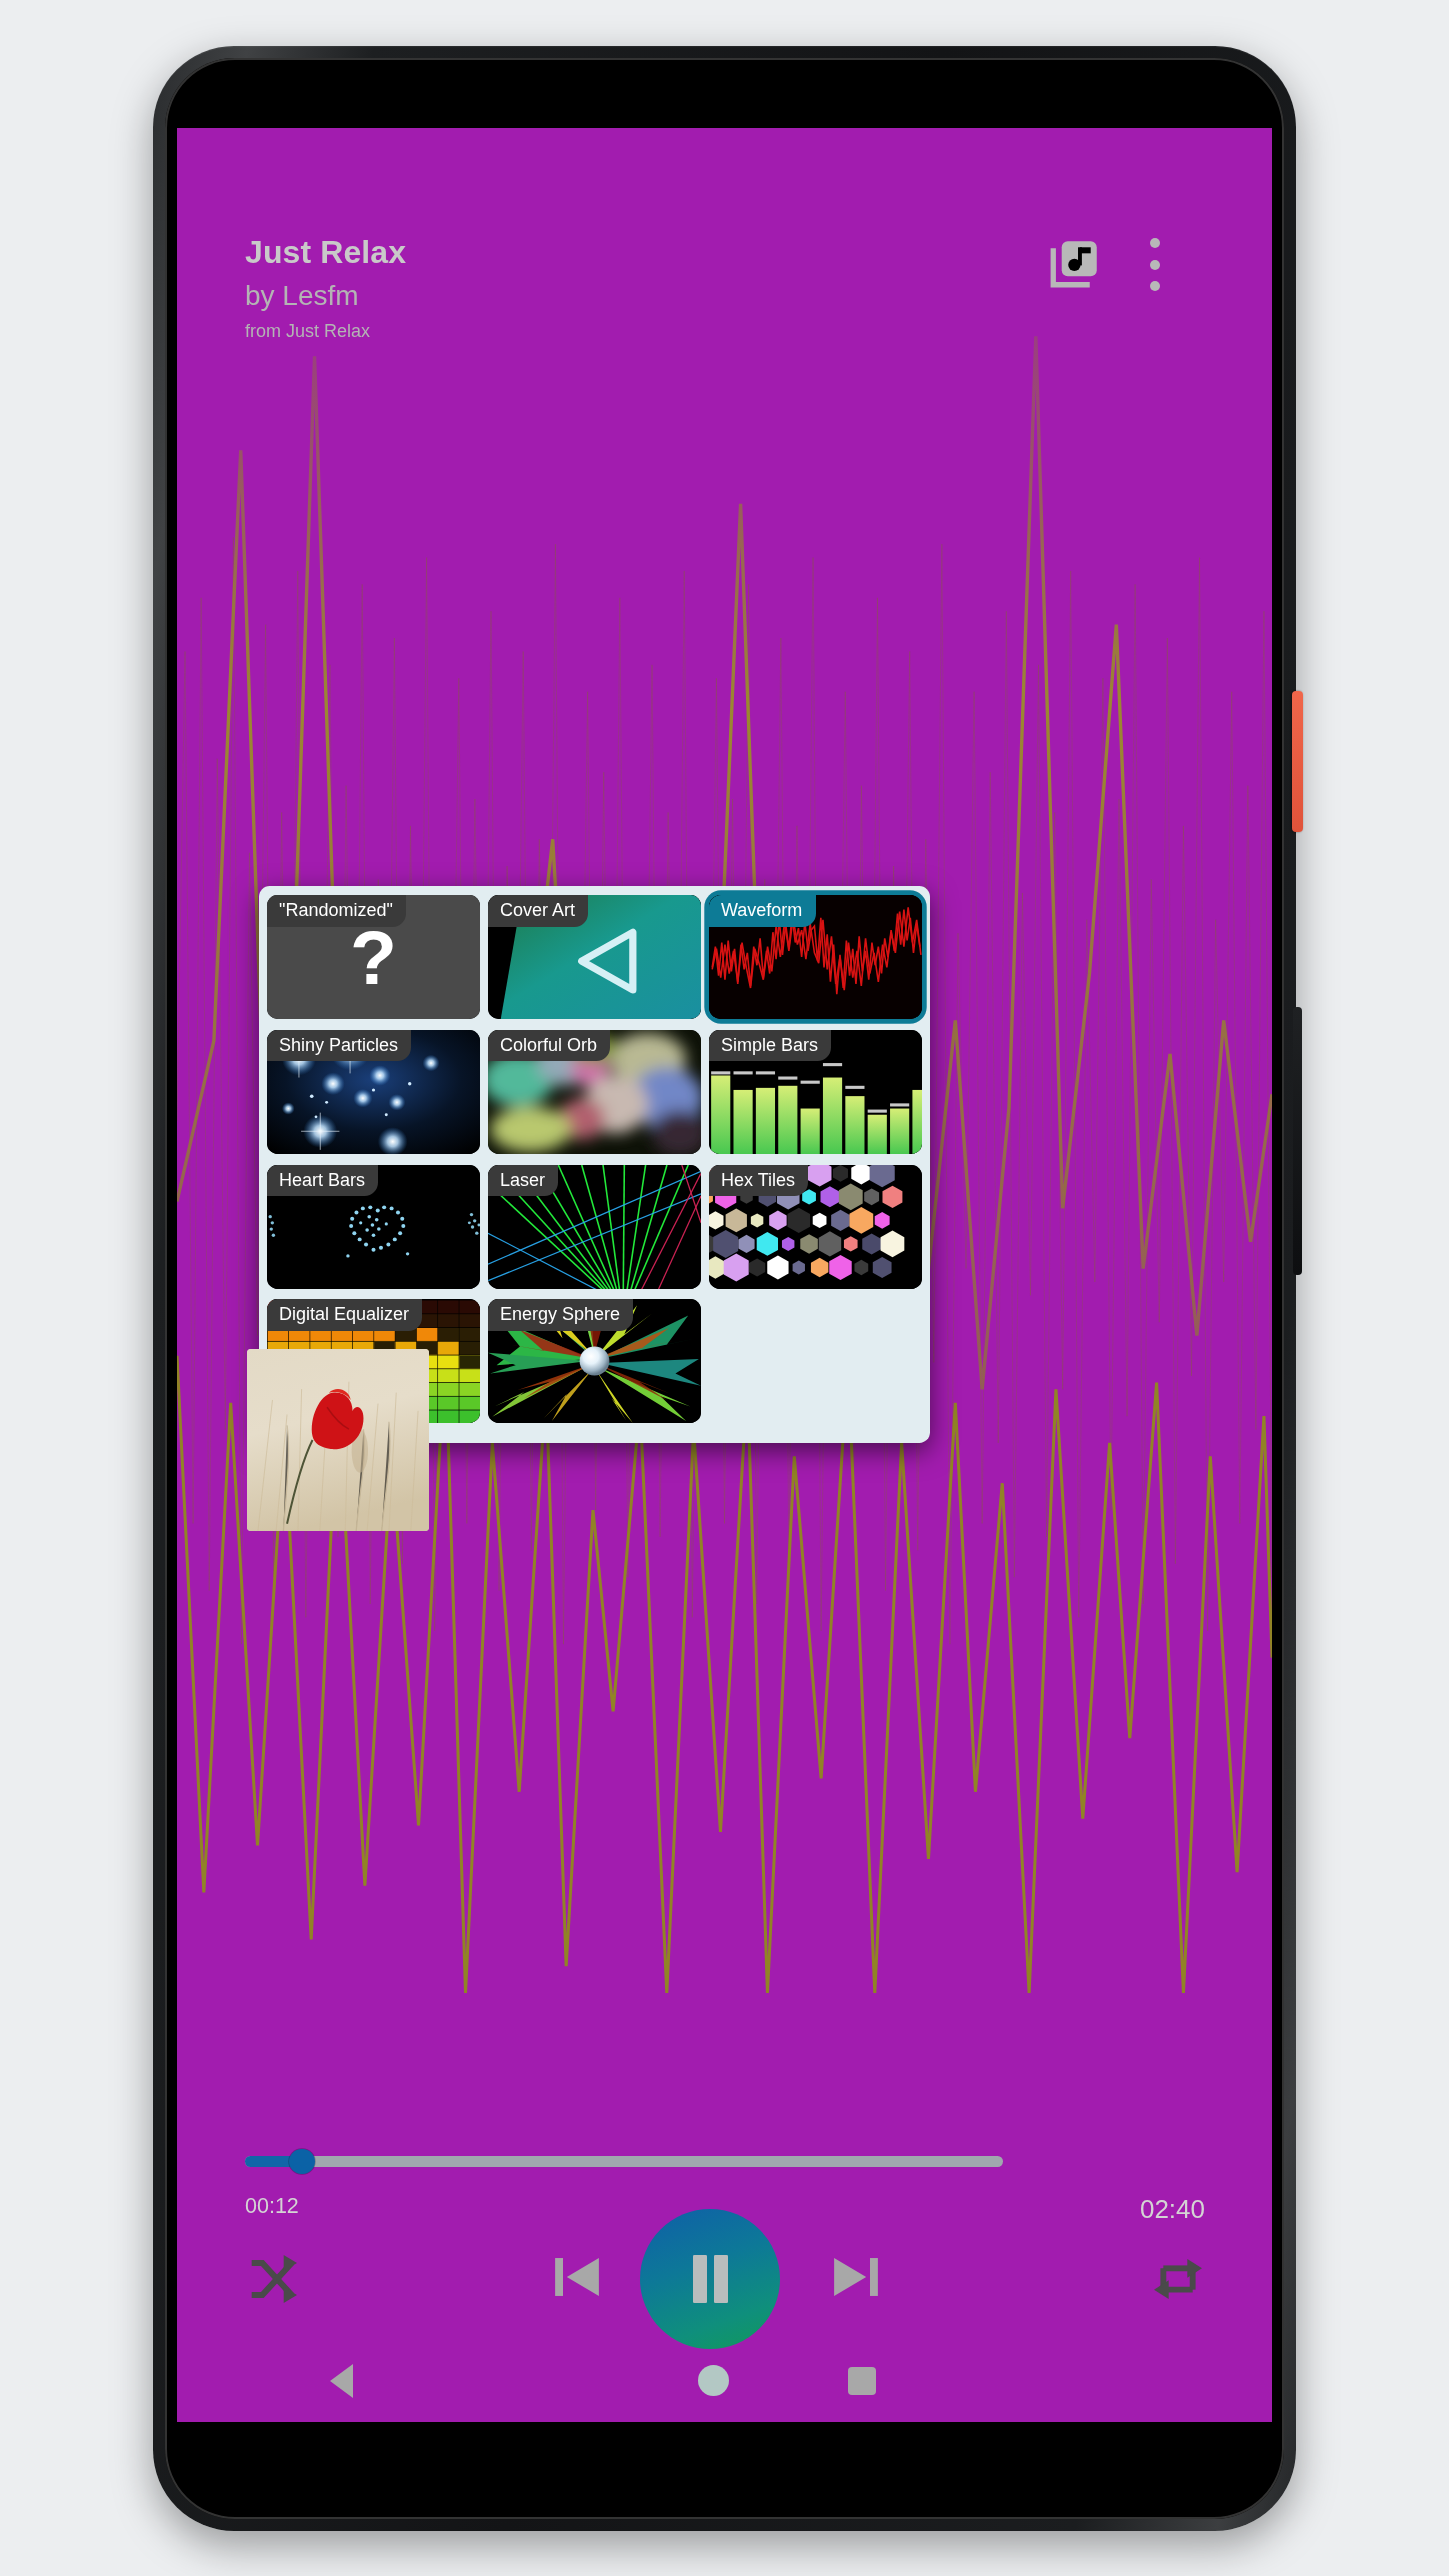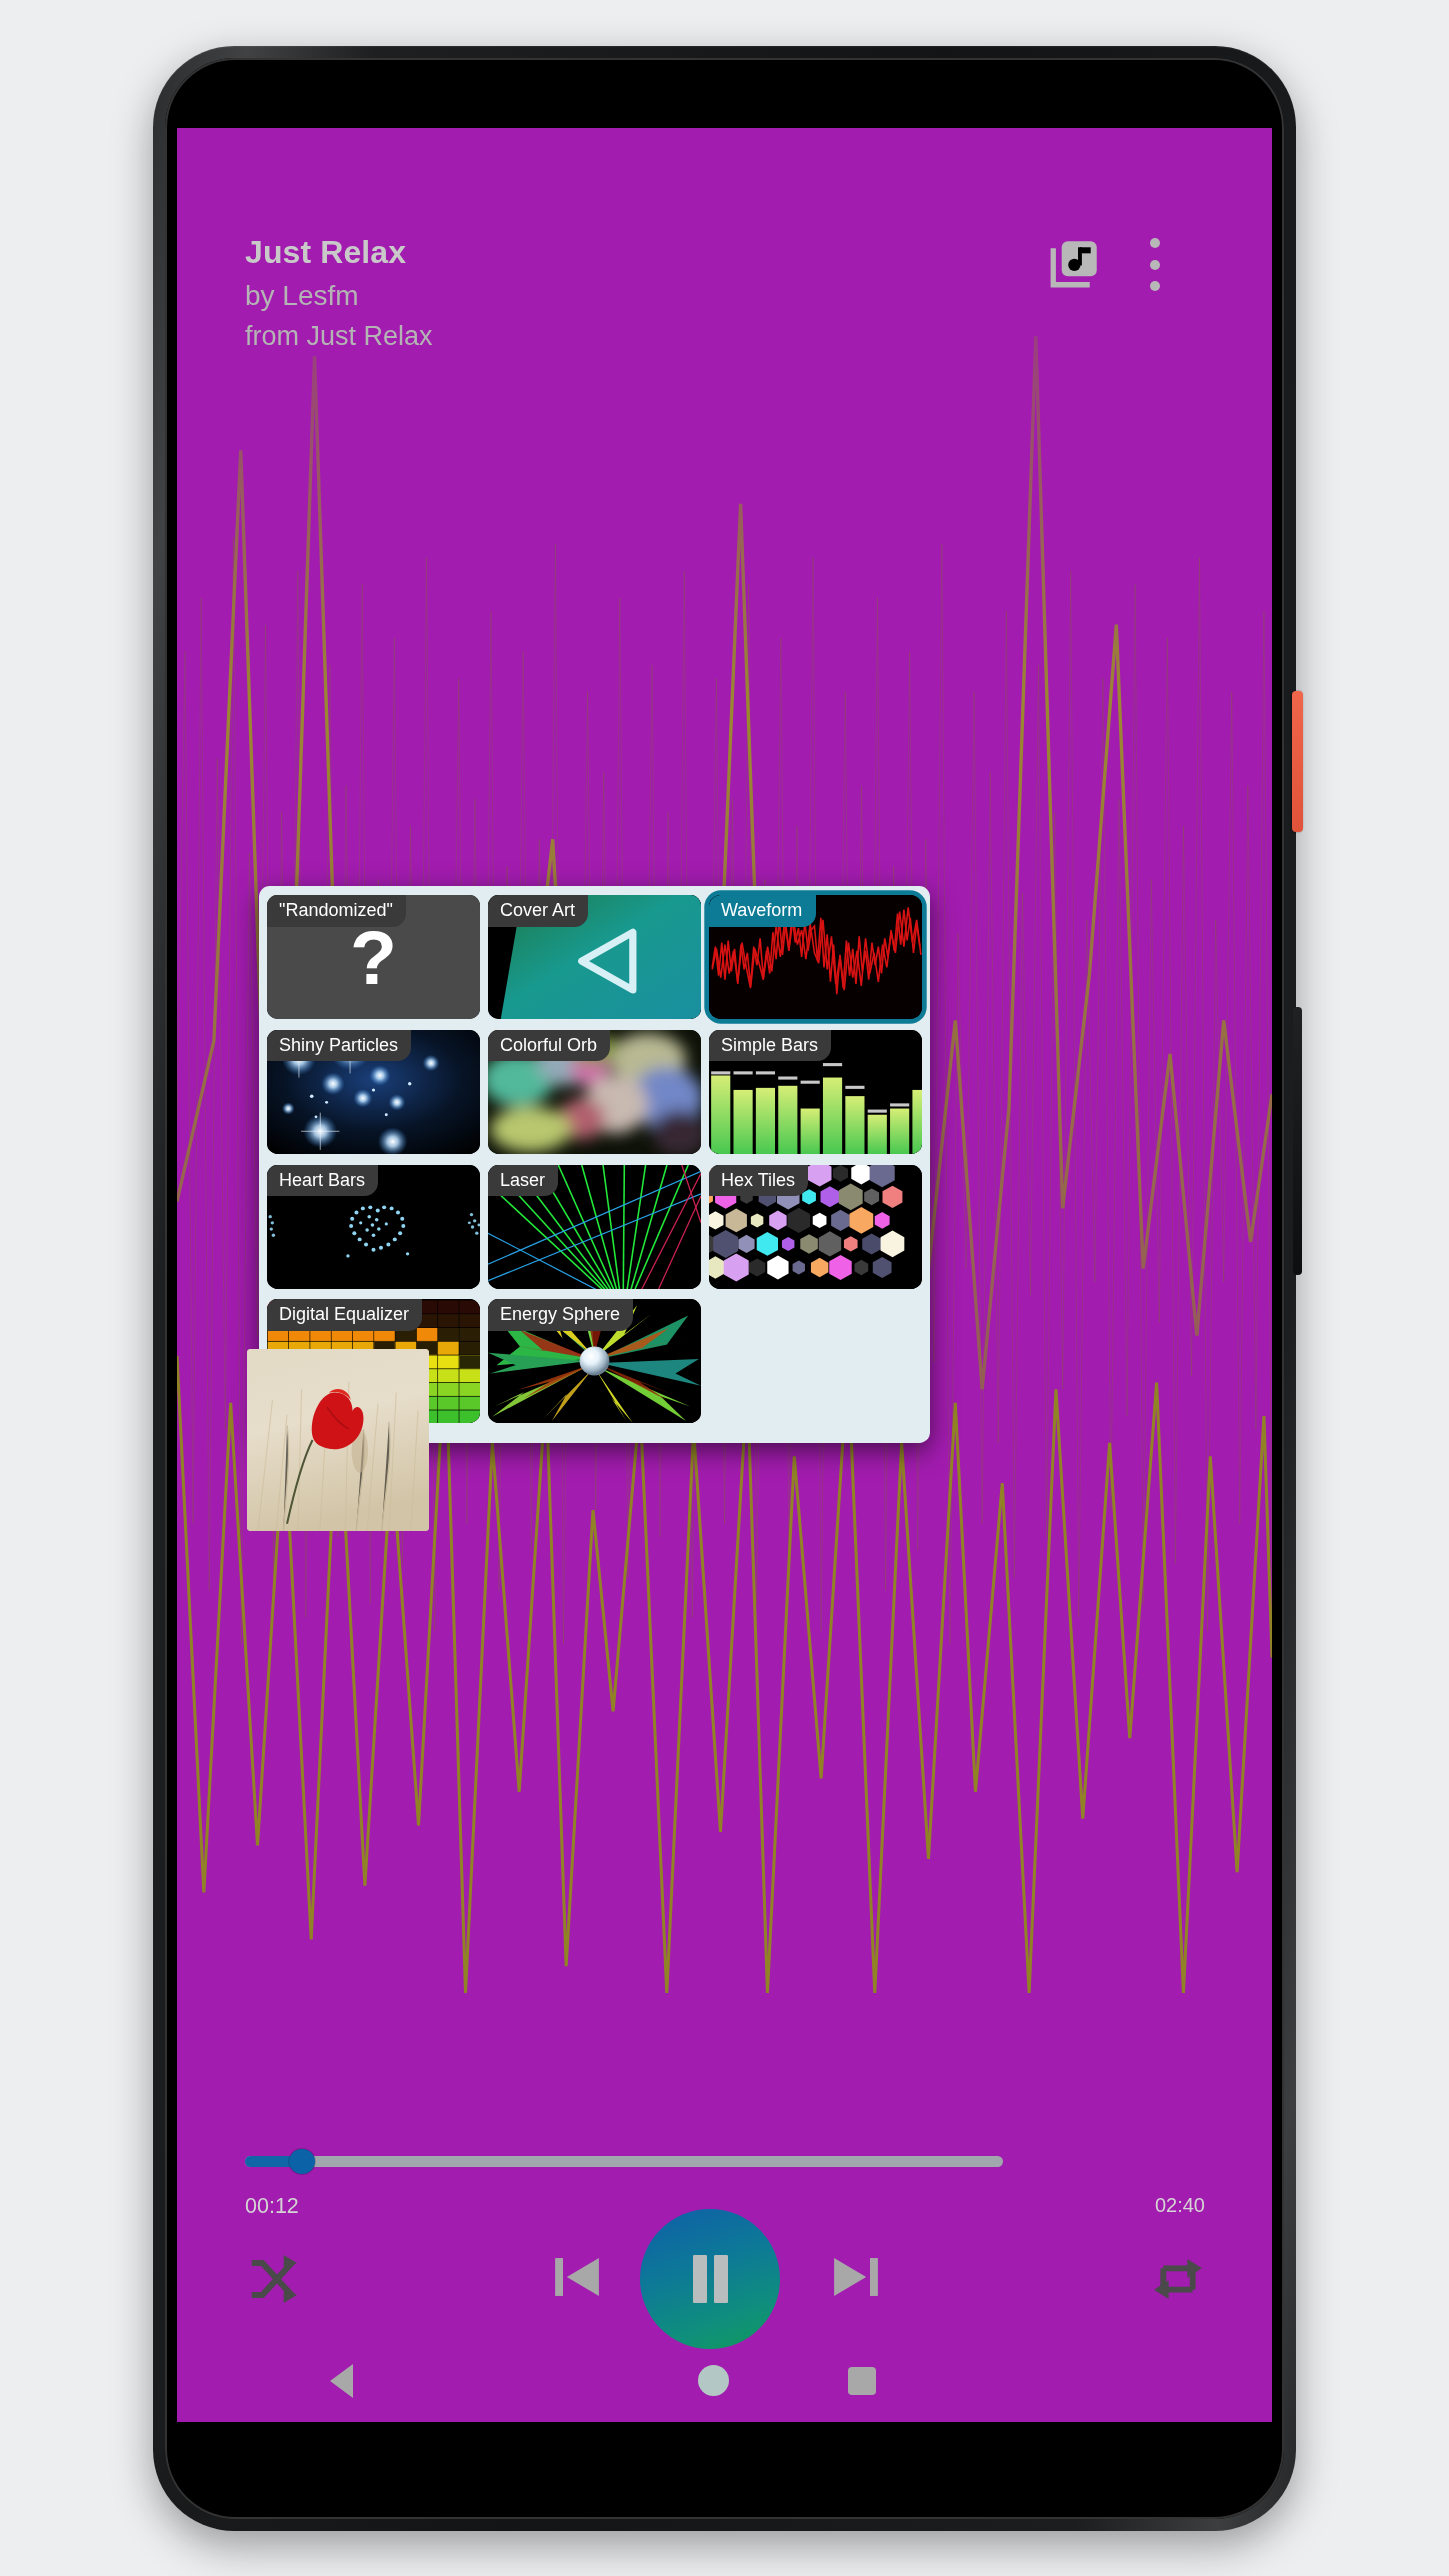--- a/index.html
+++ b/index.html
@@ -88,21 +88,21 @@
   #track-title {
     position:absolute; left:68px; top:12px;
     font-size:32px; font-weight:700; color:#c9c9c9; letter-spacing:0.1px;
   }
   #track-artist {
     position:absolute; left:68px; top:58px;
     font-size:28px; color:#b4b4b4;
   }
   #track-album {
     position:absolute; left:68px; top:99px;
-    font-size:27px; color:#b4b4b4;text-align:right;
+    font-size:18px; color:#b4b4b4;text-align:right;
   }
   #queue-icon-btn { position:absolute; left:869px; top:12px; width:58px; height:58px; }
   #overflow-btn   { position:absolute; left:956px; top:12px; width:43px; height:62px; }
   .dot3 { position:absolute; left:17.4px; width:10px; height:10px; border-radius:50%; background:#b8b8b8; }
 
   
   #visualizer-dialog {
     position:absolute;
     left:82px; top:758px;
     width:671px; height:557px;
@@ -162,21 +162,21 @@
   #seek-progress {
     position:absolute; left:0; top:0; height:100%;
     border-radius:5.4px; background:#1166a8;
   }
   #seek-thumb {
     position:absolute; top:-7.4px; width:25.5px; height:25.5px;
     border-radius:50%; background:#0b62a6;
     box-shadow:0 0 0 0.7px rgba(0,0,0,.25);
   }
   #time-current { position:absolute; left:68px; top:66px; font-size:21.5px; color:#d4d4d4; }
-  #time-total   { position:absolute; right:67px; top:66px; font-size:20px; color:#d4d4d4; }
+  #time-total   { position:absolute; right:67px; top:66px; font-size:26px; color:#d4d4d4; }
 
   #shuffle-btn  { position:absolute; left:64px;  top:119px; width:64px; height:64px; }
   #prev-btn     { position:absolute; left:365px; top:114px; width:70px; height:70px; }
   #next-btn     { position:absolute; left:644px; top:114px; width:70px; height:70px; }
   #repeat-btn   { position:absolute; right:62px; top:119px; width:64px; height:64px; }
   #play-pause-btn {
     position:absolute; left:463px; top:81px;
     width:140px; height:140px; border-radius:50%;
     background: linear-gradient(160deg,#0f5fa8 0%, #0d7898 40%, #0f8f7c 75%, #119a58 100%);
   }

